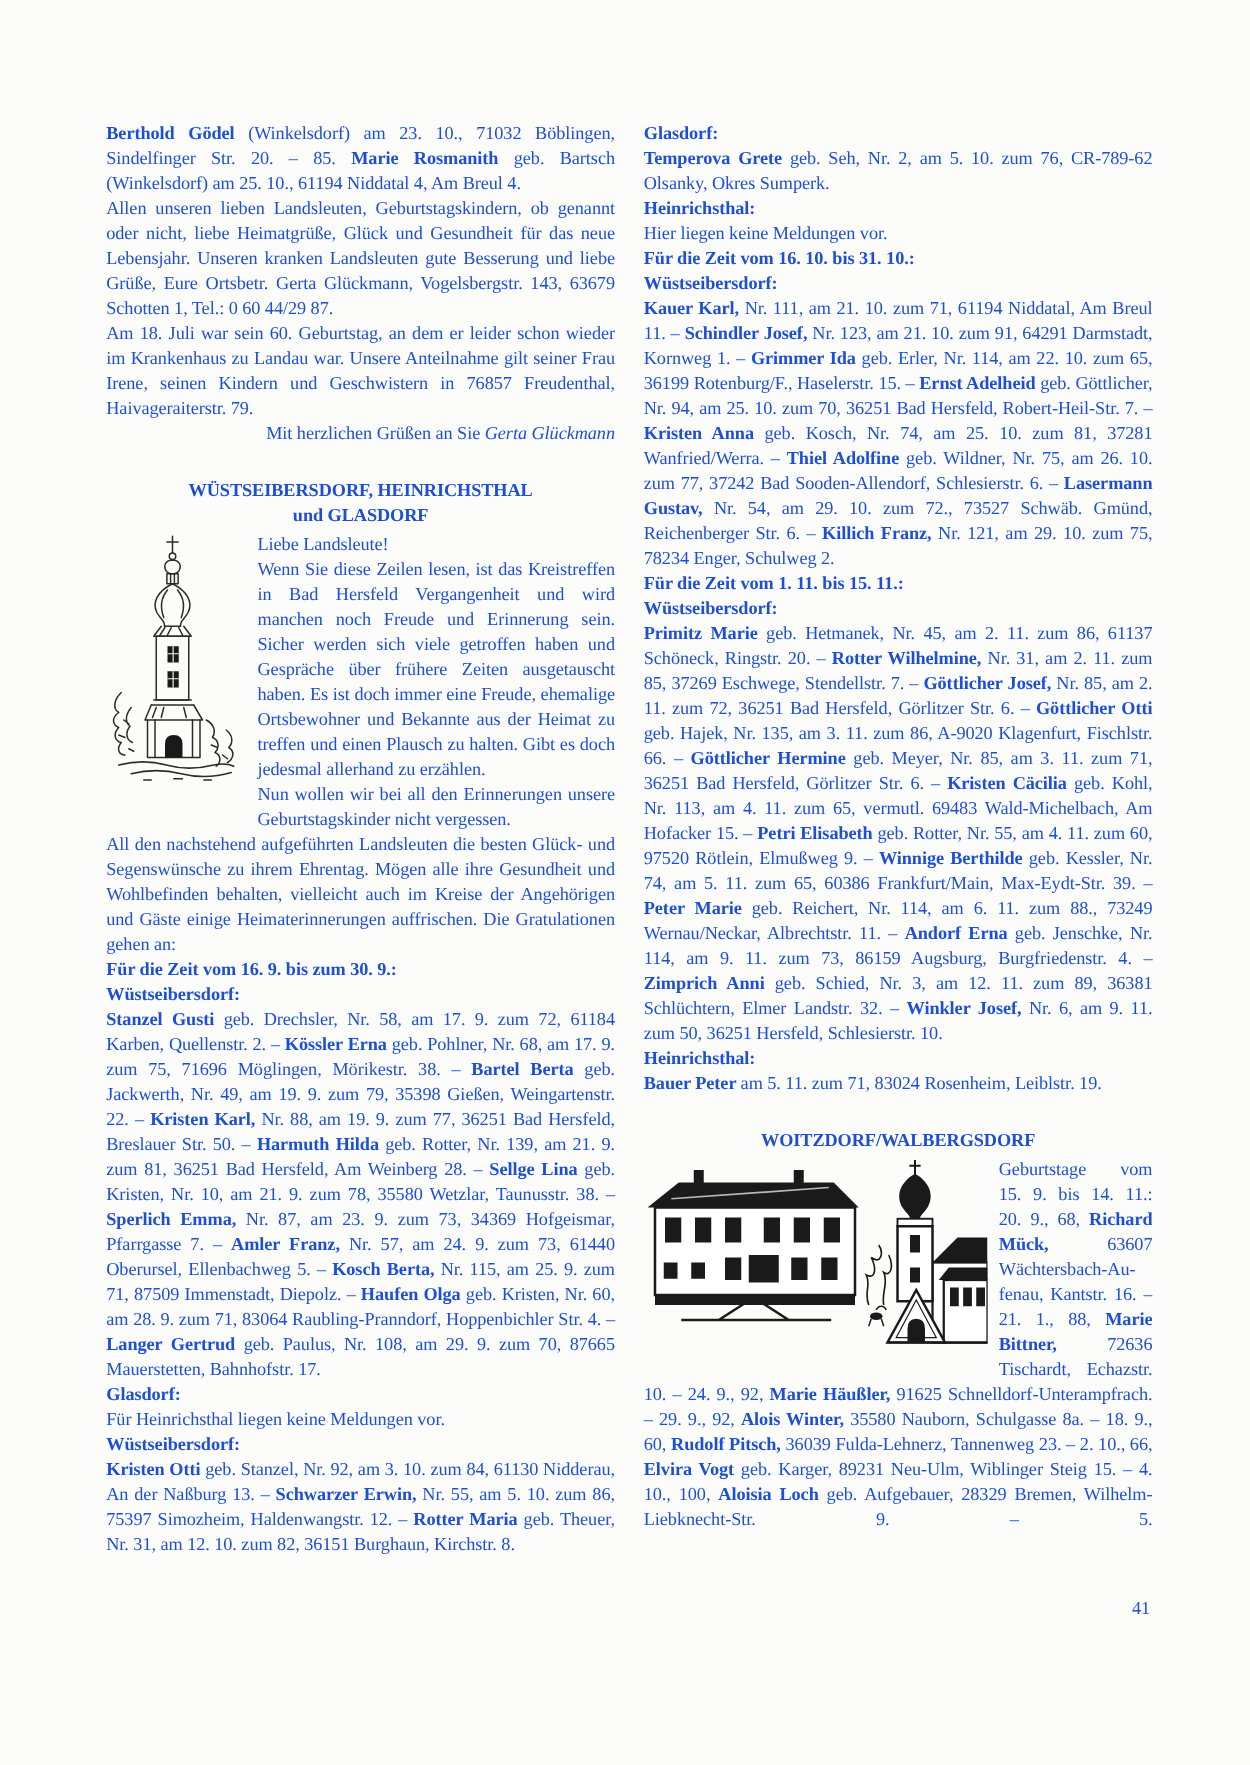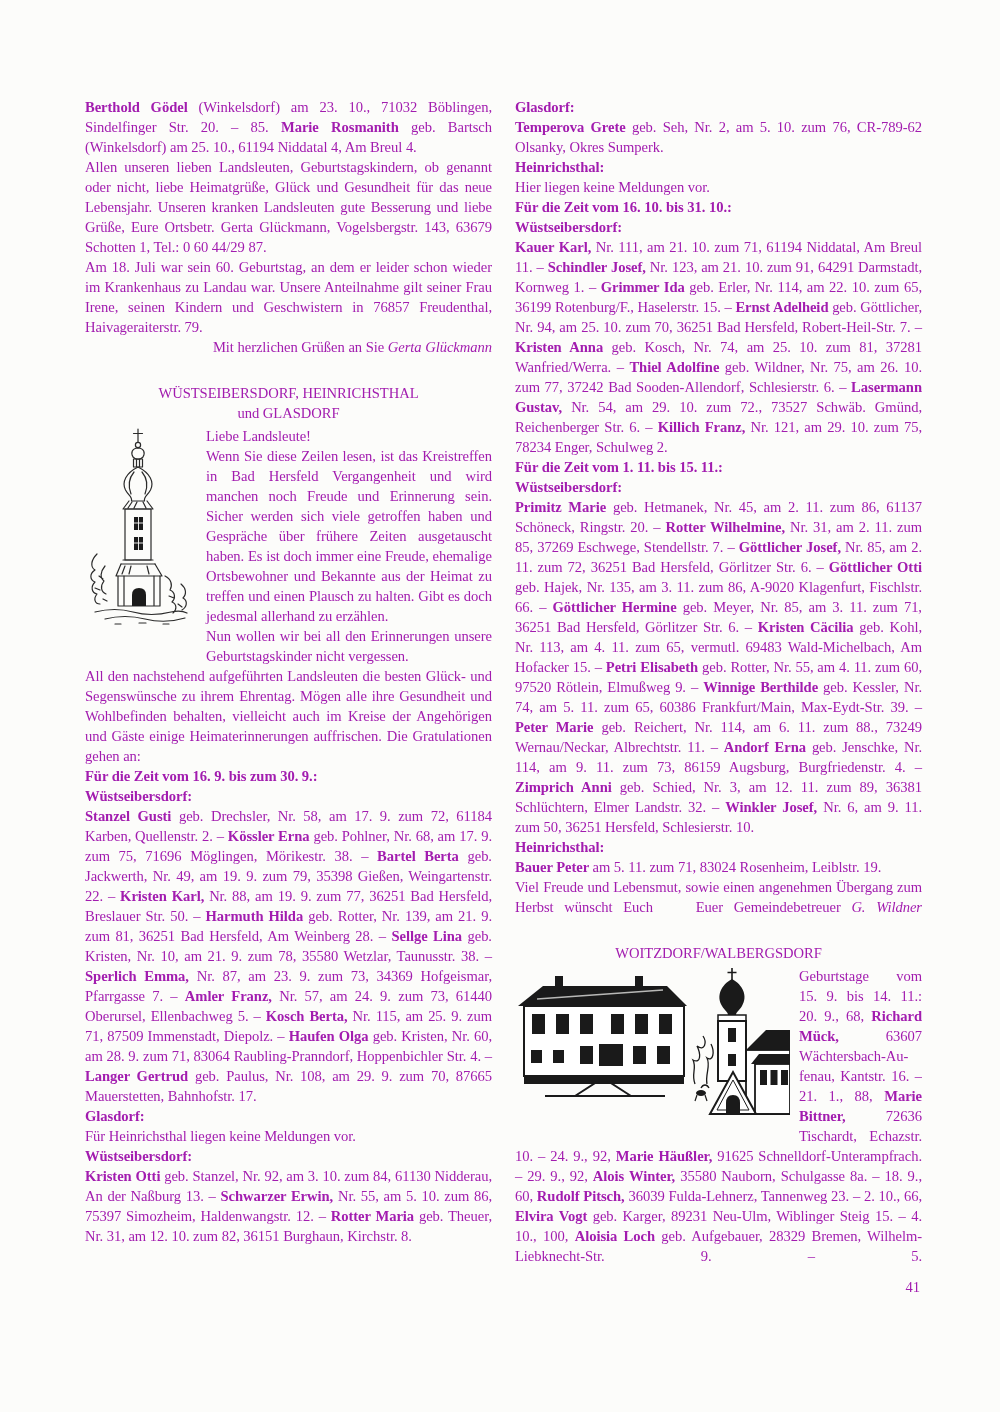--- a/index.html
+++ b/index.html
@@ -1,29 +1,29 @@
 <!DOCTYPE html>
 <html lang="de"><head>
 <meta charset="utf-8">
 <style>
   *{margin:0;padding:0;box-sizing:border-box}
   body{background:#ffffff}
   .page{position:relative;width:1000px;height:1412px;overflow:hidden;background:#fcfcfa;
-        color:#a21caf;font-family:"Liberation Serif","DejaVu Serif",serif;
+        color:#1d4ed8;font-family:"Liberation Serif","DejaVu Serif",serif;
         font-size:14.6px;line-height:20px;letter-spacing:-0.05px}
   .columns{position:absolute;top:97px;left:85px;display:flex;gap:23px}
   .col{flex:0 0 407px;width:407px}
   p{margin:0}
   .j{text-align:justify;hyphens:auto;-webkit-hyphens:auto}
   .jl{text-align-last:justify}
   .b{font-weight:bold}
   .t{}
   .t2{margin-top:26px}
   .right-align{text-align:right}
-  .center-title{font-weight:normal;text-align:center;margin-bottom:3px}
+  .center-title{font-weight:bold;text-align:center;margin-bottom:3px}
   .media-row{display:flex;gap:9px;margin-top:2px}
   .sketch{flex:0 0 auto}
   .media-text{flex:1 1 auto;min-width:0}
   .wrap-col{flex:1 1 auto;min-width:0}
   .wl{text-align:justify;text-align-last:justify;min-height:20px;overflow:hidden}
   .page-number{position:absolute;top:1277px;right:80px}
   svg .ink{fill:#1a1a1a}
   svg .ln{stroke:#2b2b2b;fill:none;stroke-width:1.2;stroke-linecap:round;stroke-linejoin:round}
 </style>
 </head>
@@ -99,21 +99,20 @@
       <p class="j"><span style="font-weight: bold;">Kauer Karl, </span><span>Nr. 111, am 21. 10. zum 71, 61194 Niddatal, Am Breul 11. – </span><span style="font-weight: bold;">Schindler Josef, </span><span>Nr. 123, am 21. 10. zum 91, 64291 Darmstadt, Kornweg 1. – </span><span style="font-weight: bold;">Grimmer Ida </span><span>geb. Erler, Nr. 114, am 22. 10. zum 65, 36199 Rotenburg/F., Haselerstr. 15. – </span><span style="font-weight: bold;">Ernst Adelheid </span><span>geb. Göttlicher, Nr. 94, am 25. 10. zum 70, 36251 Bad Hersfeld, Robert-Heil-Str. 7. – </span><span style="font-weight: bold;">Kristen Anna </span><span>geb. Kosch, Nr. 74, am 25. 10. zum 81, 37281 Wanfried/Werra. – </span><span style="font-weight: bold;">Thiel Adolfine </span><span>geb. Wildner, Nr. 75, am 26. 10. zum 77, 37242 Bad Sooden-Allendorf, Schlesierstr. 6. – </span><span style="font-weight: bold;">Lasermann Gustav, </span><span>Nr. 54, am 29. 10. zum 72., 73527 Schwäb. Gmünd, Reichenberger Str. 6. – </span><span style="font-weight: bold;">Killich Franz, </span><span>Nr. 121, am 29. 10. zum 75, 78234 Enger, Schulweg 2.</span></p>
 
 
       <p class="b t">Für die Zeit vom 1. 11. bis 15. 11.:</p>
       <p class="b">Wüstseibersdorf:</p>
       <p class="j"><span style="font-weight: bold;">Primitz Marie </span><span>geb. Hetmanek, Nr. 45, am 2. 11. zum 86, 61137 Schöneck, Ringstr. 20. – </span><span style="font-weight: bold;">Rotter Wilhelmine, </span><span>Nr. 31, am 2. 11. zum 85, 37269 Eschwege, Stendellstr. 7. – </span><span style="font-weight: bold;">Göttlicher Josef, </span><span>Nr. 85, am 2. 11. zum 72, 36251 Bad Hersfeld, Görlitzer Str. 6. – </span><span style="font-weight: bold;">Göttlicher Otti </span><span>geb. Hajek, Nr. 135, am 3. 11. zum 86, A-9020 Klagenfurt, Fischlstr. 66. – </span><span style="font-weight: bold;">Göttlicher Hermine </span><span>geb. Meyer, Nr. 85, am 3. 11. zum 71, 36251 Bad Hersfeld, Görlitzer Str. 6. – </span><span style="font-weight: bold;">Kristen Cäcilia </span><span>geb. Kohl, Nr. 113, am 4. 11. zum 65, vermutl. 69483 Wald-Michelbach, Am Hofacker 15. – </span><span style="font-weight: bold;">Petri Elisabeth </span><span>geb. Rotter, Nr. 55, am 4. 11. zum 60, 97520 Rötlein, Elmußweg 9. – </span><span style="font-weight: bold;">Winnige Berthilde </span><span>geb. Kessler, Nr. 74, am 5. 11. zum 65, 60386 Frankfurt/Main, Max-Eydt-Str. 39. – </span><span style="font-weight: bold;">Peter Marie </span><span>geb. Reichert, Nr. 114, am 6. 11. zum 88., 73249 Wernau/Neckar, Albrechtstr. 11. – </span><span style="font-weight: bold;">Andorf Erna </span><span>geb. Jenschke, Nr. 114, am 9. 11. zum 73, 86159 Augsburg, Burgfriedenstr. 4. – </span><span style="font-weight: bold;">Zimprich Anni </span><span>geb. Schied, Nr. 3, am 12. 11. zum 89, 36381 Schlüchtern, Elmer Landstr. 32. – </span><span style="font-weight: bold;">Winkler Josef, </span><span>Nr. 6, am 9. 11. zum 50, 36251 Hersfeld, Schlesierstr. 10.</span></p>
 
       <p class="b t">Heinrichsthal:</p>
       <p class="j"><span style="font-weight: bold;">Bauer Peter </span><span>am 5. 11. zum 71, 83024 Rosenheim, Leiblstr. 19.</span></p>
 
-      <p class="j jl t"><span>Viel Freude und Lebensmut, sowie einen angenehmen Übergang zum Herbst wünscht Euch&nbsp;&nbsp;&nbsp; Euer Gemeindebetreuer </span><span style="font-style: italic;">G. Wildner</span></p>
 
       <div class="center-title t2">WOITZDORF/WALBERGSDORF</div>
 
       <div class="media-row">
         <svg class="sketch" width="275" height="150" viewBox="0 0 275 150">
           <polygon class="ink" points="3,40 28,20 152,20 172,40"></polygon>
           <path d="M22 33 L148 24" stroke="#fcfcfa" stroke-width="1.4" fill="none" opacity="0.7"></path>
           <rect class="ink" x="40" y="10" width="8" height="11"></rect>
           <rect class="ink" x="120" y="10" width="8" height="11"></rect>
           <rect x="9" y="40" width="160" height="70" fill="#ffffff" stroke="#1a1a1a" stroke-width="2"></rect>

